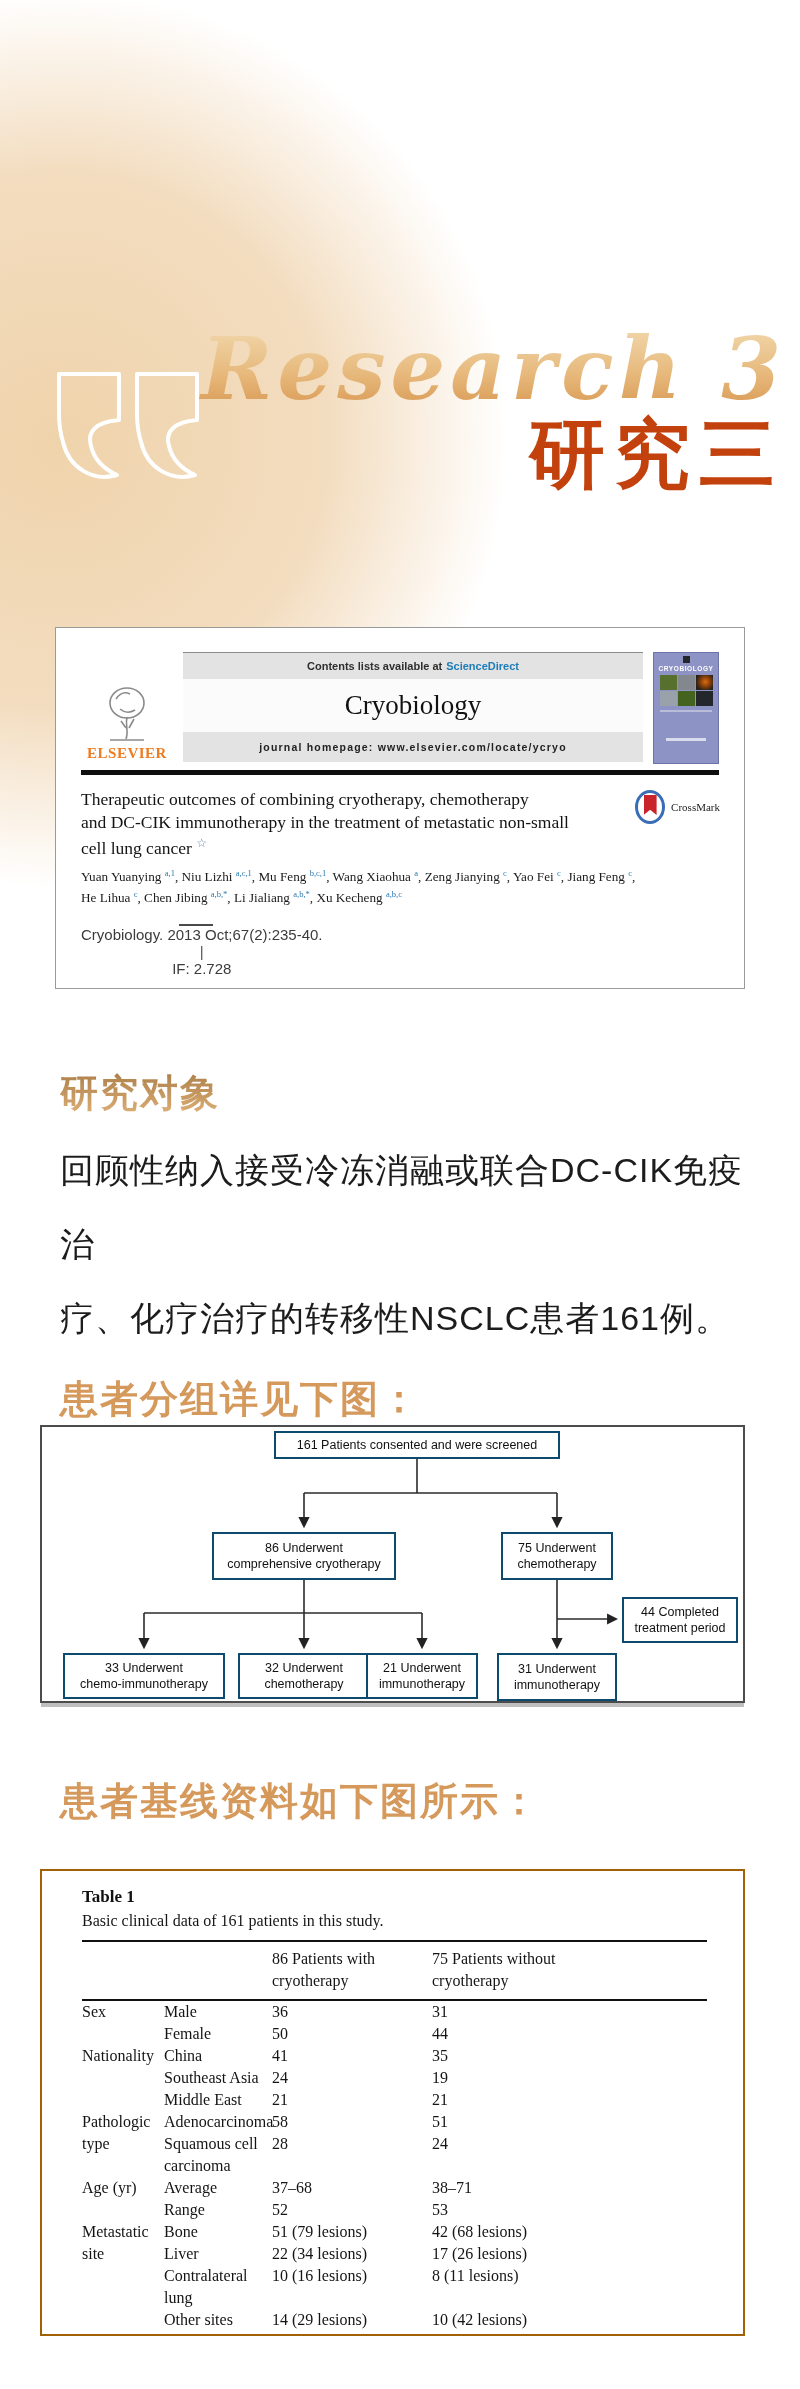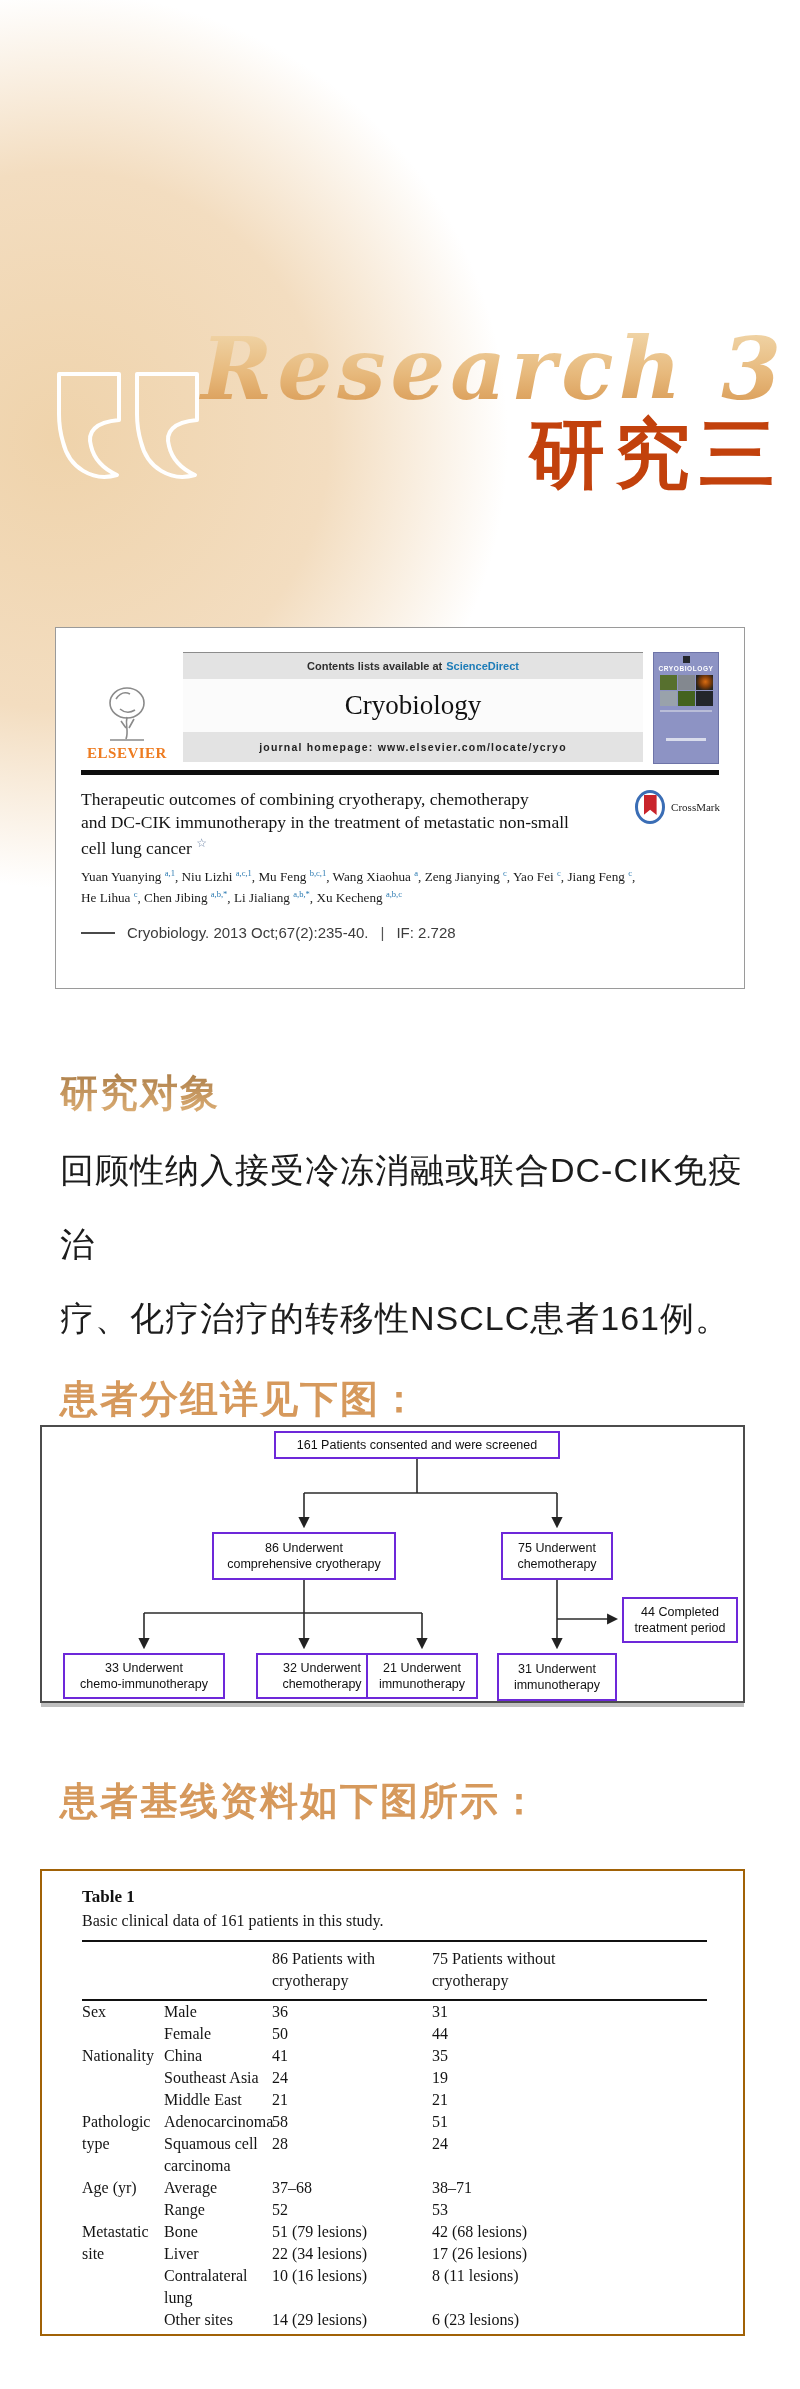--- a/index.html
+++ b/index.html
@@ -56,50 +56,50 @@
   .cm-ring{width:30px;height:34px;border:3.5px solid #3a6db5;border-radius:50%;
     display:flex;align-items:flex-start;justify-content:center;background:#fff;box-sizing:border-box;}
   .cm-flag{width:13px;height:20px;margin-top:2px;background:#c9242b;
     clip-path:polygon(0 0,100% 0,100% 100%,50% 74%,0 100%);}
   .cm-label{font-family:"Liberation Serif", serif;font-size:11px;color:#222;}
 
   .authors{left:25px;top:238px;width:640px;font-family:"Liberation Serif", serif;
     font-size:13.2px;line-height:1.6;color:#1a1a1a;}
   .authors sup{color:#2878b0;font-size:8.5px;}
 
-  .citation{left:25px;top:296px;display:flex;align-items:center;color:#3c3c3c;font-size:15px;}
+  .citation{left:25px;top:296px;display:flex;align-items:center;color:#3c3c3c;font-size:15px;flex-direction:column;}
   .cite-dash{display:inline-block;width:34px;height:2px;background:#4a4a4a;margin-right:12px;}
   .cite-sep{margin:0 12px;color:#555;}
 
   
   .h-serif{font-family:"Liberation Serif", serif;font-weight:700;font-size:38px;color:#c08a52;letter-spacing:2px;}
   @supports ((-webkit-background-clip:text)){
     .h-serif{background:linear-gradient(180deg,#a87a45 0%,#e2b47b 100%);
       -webkit-background-clip:text;background-clip:text;color:transparent;}
   }
   .h-sans{font-weight:700;font-size:38px;color:#d6995c;letter-spacing:2px;font-family:sans-serif;}
   .sec1-h{left:60px;top:1068px;}
   .sec1-body{left:60px;top:1133px;width:710px;font-family:sans-serif;
     font-size:34px;line-height:74px;color:#1c1c1c;letter-spacing:1px;}
   .sec2-h{left:60px;top:1374px;}
   .sec3-h{left:60px;top:1776px;}
 
   
   .flow{left:40px;top:1425px;width:705px;height:278px;background:#fff;
     border:2px solid #4c4c4c;box-sizing:border-box;box-shadow:0 5px 0 -1px #bfbfbf;}
   .flow svg{position:absolute;left:0;top:0;}
-  .fbox{position:absolute;background:#fff;border:2px solid #6d28d9;box-sizing:border-box;
+  .fbox{position:absolute;background:#fff;border:2px solid #0c4a6e;box-sizing:border-box;
     display:flex;align-items:center;justify-content:center;text-align:center;
     font-size:12.5px;line-height:1.32;color:#111;padding:2px 4px;}
   .b161{left:232px;top:4px;width:286px;height:28px;}
   .b86{left:170px;top:105px;width:184px;height:48px;}
   .b75{left:459px;top:105px;width:112px;height:48px;}
   .b44{left:580px;top:170px;width:116px;height:46px;}
   .b33{left:21px;top:226px;width:162px;height:46px;}
-  .b32{left:214px;top:226px;width:132px;height:46px;}
+  .b32{left:196px;top:226px;width:132px;height:46px;}
   .b21{left:324px;top:226px;width:112px;height:46px;}
   .b31{left:455px;top:226px;width:120px;height:48px;}
 
   
   .tcard{left:40px;top:1869px;width:705px;height:467px;background:#fff;
     border:2px solid #a16207;box-sizing:border-box;padding:16px 0 0 40px;overflow:hidden;}
   .t-title{font-family:"Liberation Serif", serif;font-weight:700;font-size:17px;color:#111;}
   .t-caption{font-family:"Liberation Serif", serif;font-size:16px;color:#151515;margin-top:5px;}
   table.data{border-collapse:collapse;table-layout:fixed;width:625px;margin-top:10px;
     font-family:"Liberation Serif", serif;font-size:16px;color:#141414;}
@@ -312,18 +312,18 @@
           <td>17 (26 lesions)</td>
         </tr>
         <tr>
           <td>Contralateral lung</td>
           <td>10 (16 lesions)</td>
           <td>8 (11 lesions)</td>
         </tr>
         <tr>
           <td>Other sites</td>
           <td>14 (29 lesions)</td>
-          <td>6 (23 lesions)</td>
+          <td>10 (42 lesions)</td>
         </tr>
       </tbody>
   </table>
 
 </div>
 
 </body></html>

